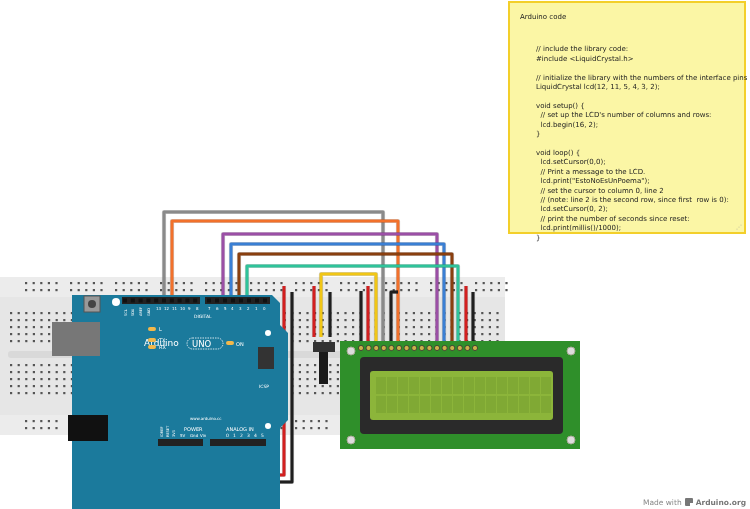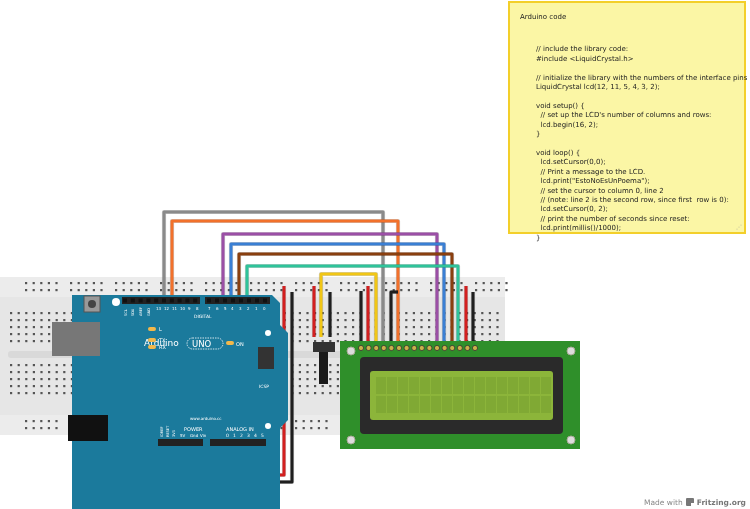--- a/index.html
+++ b/index.html
@@ -1110,14 +1110,14 @@
   lcd.setCursor(0, 2);
   // print the number of seconds since reset:
   lcd.print(millis()/1000);
 }</pre>
   <div class="grip">⋰</div>
 </div>
 
 <div class="credit">
   <span>Made with</span>
   <span class="logo"></span>
-  <span class="brand">Fritzing.org</span>
+  <span class="brand">Arduino.org</span>
 </div>
 
 </body></html>

